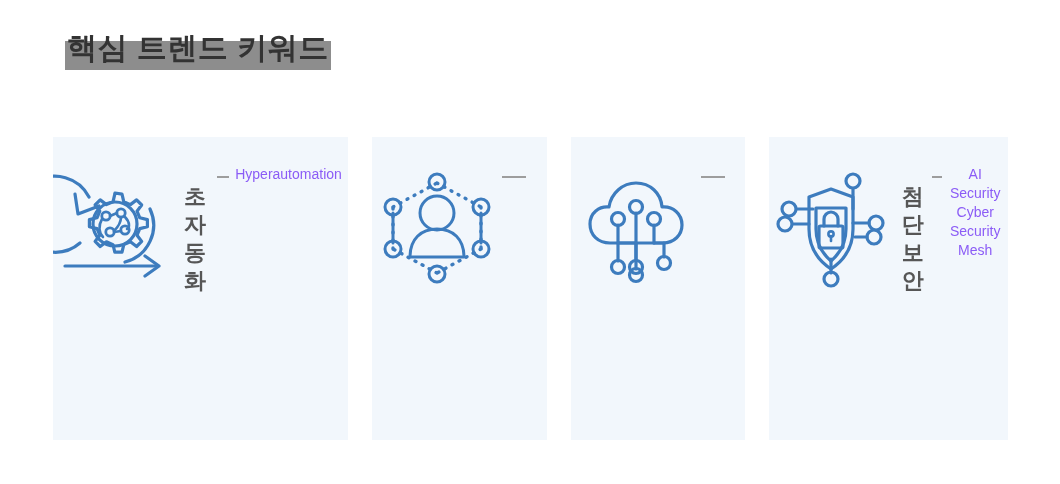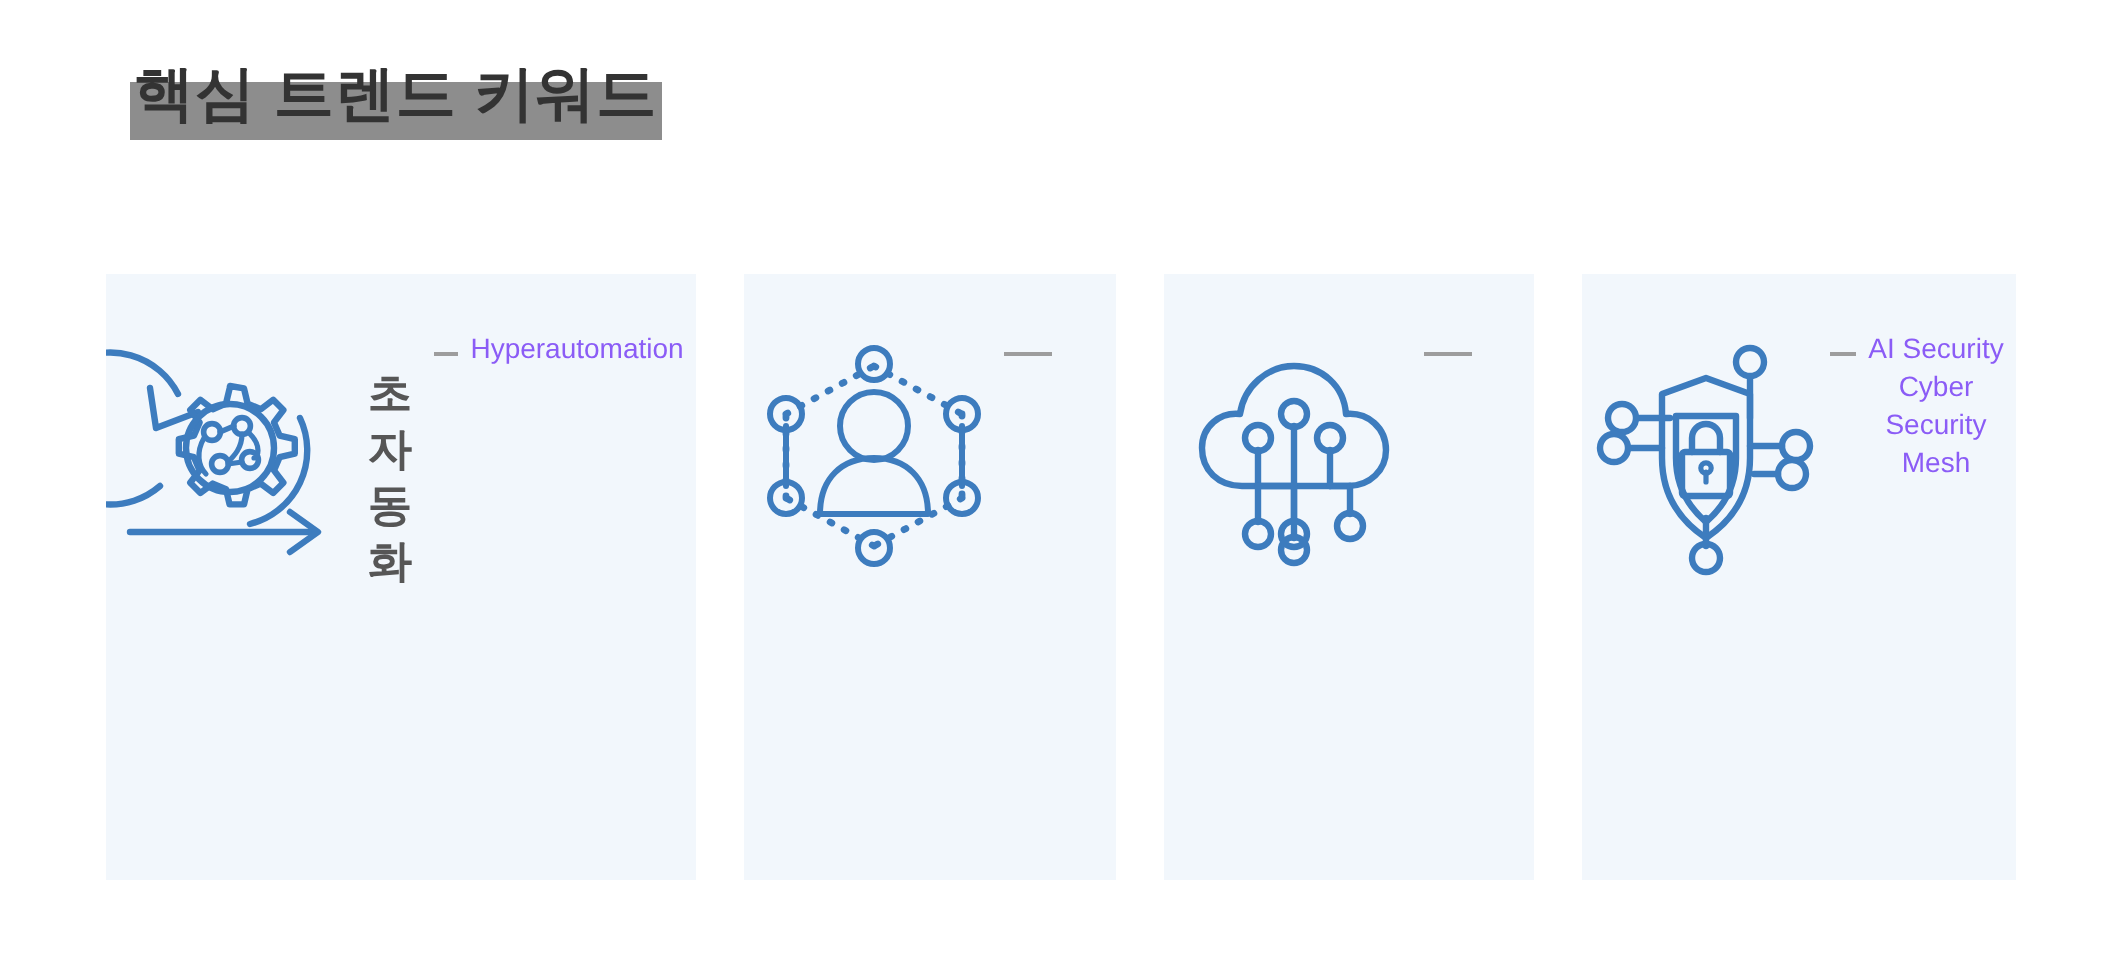--- a/index.html
+++ b/index.html
@@ -228,19 +228,20 @@
           <line x1="62" y1="69" x2="62" y2="74" stroke-width="2.6"></line>
 
           <circle cx="84" cy="14" r="7"></circle>
           <circle cx="20" cy="42" r="7"></circle>
           <circle cx="16" cy="57" r="7"></circle>
           <circle cx="107" cy="56" r="7"></circle>
           <circle cx="105" cy="70" r="7"></circle>
           <circle cx="62" cy="112" r="7"></circle>
         </svg>
       </div>
+      <div class="card-title">첨단 보안</div>
       <div class="card-divider"></div>
       <div class="card-sub">AI Security
 Cyber Security Mesh</div>
     </div>
 
   </div>
 </div>
 
 </body></html>

